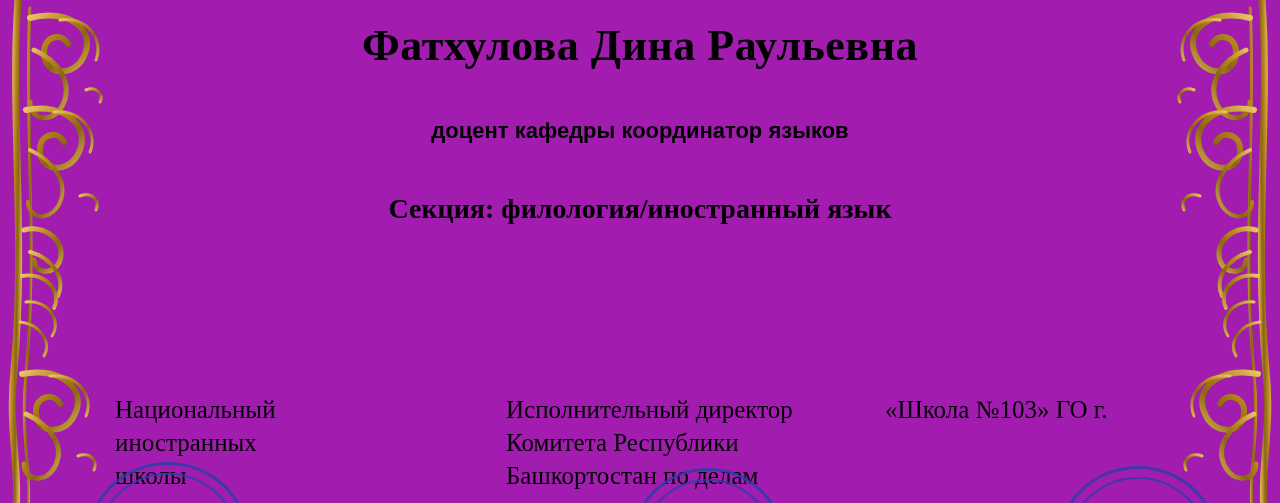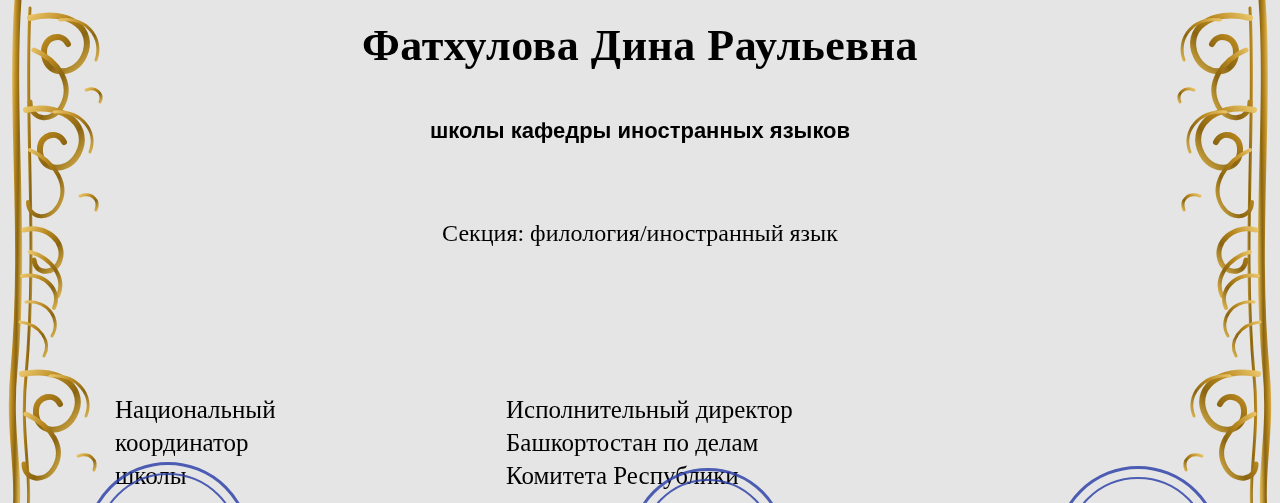--- a/index.html
+++ b/index.html
@@ -10,21 +10,21 @@
     width: 1280px;
     height: 503px;
     overflow: hidden;
     background: #ffffff;
     font-family: "Liberation Serif", serif;
   }
   .certificate {
     position: relative;
     width: 1280px;
     height: 503px;
-    background: #e5e5e5;
+    background: #a21caf;
     overflow: hidden;
   }
 
   
   .ornament {
     position: absolute;
     width: 200px;
     height: 520px;
     pointer-events: none;
   }
@@ -52,24 +52,24 @@
   .position {
     font-family: "Liberation Sans", sans-serif;
     font-weight: bold;
     font-size: 22px;
     color: #000000;
     margin-top: 46px;
     line-height: 1.35;
   }
   .section {
     font-family: "Liberation Serif", serif;
-    font-weight: normal;
-    font-size: 24px;
-    color: #000000;
-    margin-top: 72px;
+    font-weight: bold;
+    font-size: 28px;
+    color: #000000;
+    margin-top: 45px;
     line-height: 1.3;
   }
 
   
   .signatures {
     position: absolute;
     left: 115px;
     right: 105px;
     top: 393px;
     display: flex;
@@ -208,36 +208,37 @@
         <path d="M86 100 C 96 96, 104 104, 100 112" stroke-width="3"></path>
         <path d="M80 206 C 92 202, 100 210, 96 220" stroke-width="3"></path>
         <path d="M78 466 C 90 462, 98 470, 94 480" stroke-width="3"></path>
       </g>
     </svg>
   </div>
 
   <div class="content">
     <div class="name">Фатхулова Дина Раульевна</div>
     <div class="position">
-      <div>школы кафедры иностранных языков</div>
+      <div>доцент кафедры координатор языков</div>
     </div>
     <div class="section">Секция: филология/иностранный язык</div>
   </div>
 
   <div class="signatures">
     <div class="sig-col">
-      <div>Национальный координатор</div>
+      <div>Национальный иностранных</div>
       <div>школы</div>
     </div>
     <div class="sig-col mid">
       <div>Исполнительный директор</div>
+      <div>Комитета Республики</div>
       <div>Башкортостан по делам</div>
-      <div>Комитета Республики</div>
     </div>
     <div class="sig-col right">
+      <div>«Школа №103» ГО г.</div>
     </div>
   </div>
 
   <div class="stamp" id="stamp1">
     <div class="inner-ring"></div>
 
     <div class="stamp-sub"></div>
   </div>
 
   <div class="stamp" id="stamp2">

